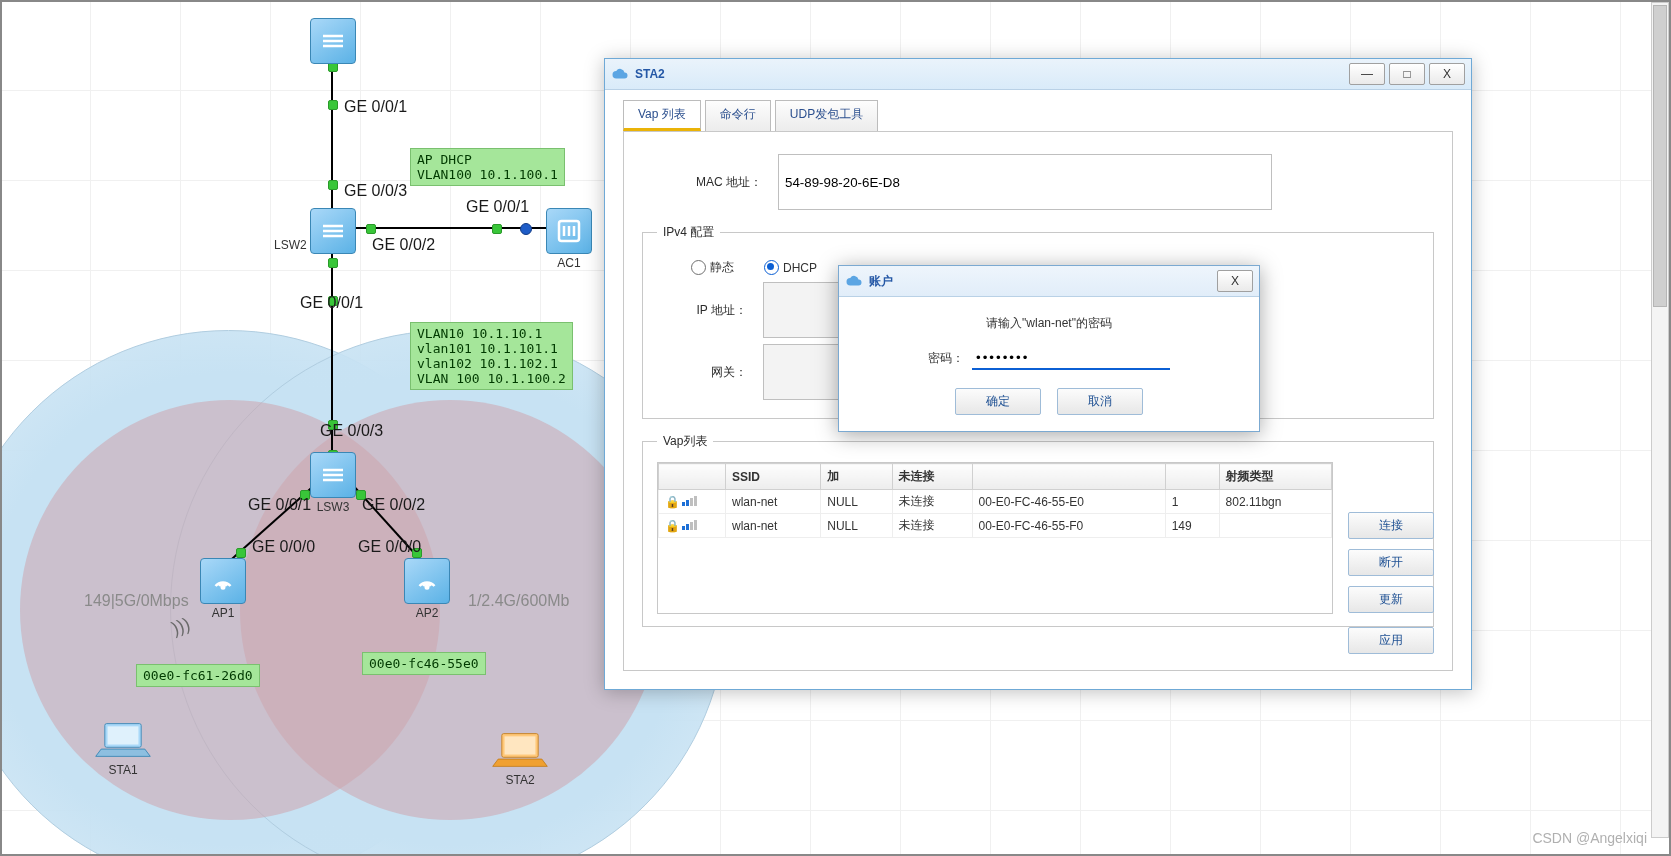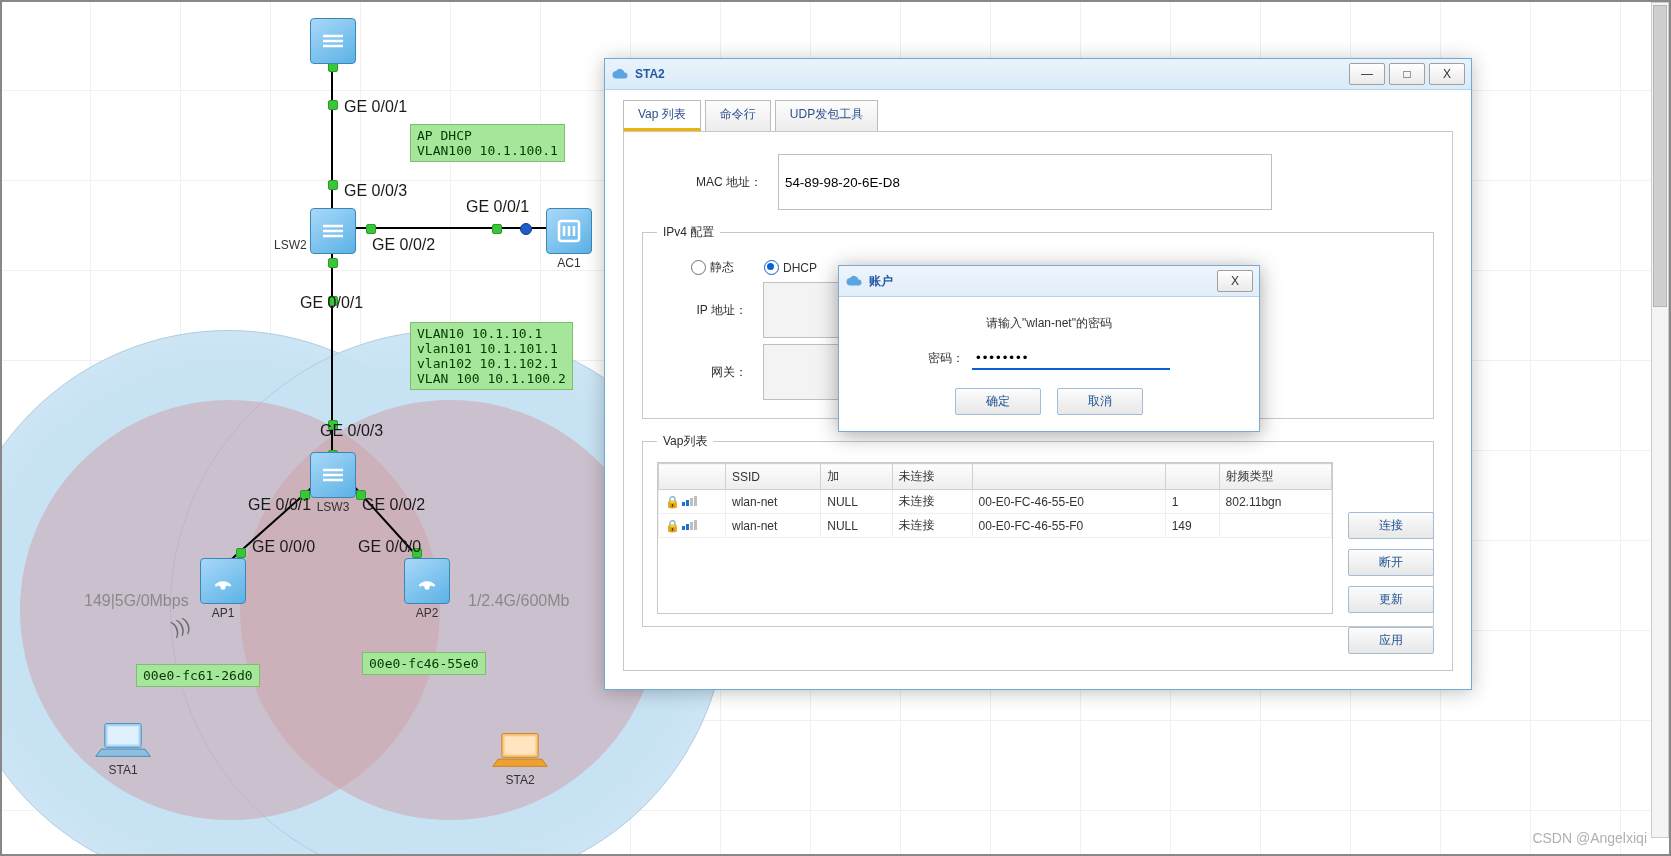--- a/index.html
+++ b/index.html
@@ -42,21 +42,21 @@
   .formrow .lbl{width:120px;text-align:right;margin-right:16px;color:#2b2b2b}
   .txt{flex:1;max-width:480px;height:22px;border:1px solid #bfbfbf;padding:16px 6px;background:#fff}
   fieldset{border:1px solid #c8c8c8;margin:14px 0;padding:12px 14px}
   legend{padding:0 6px;color:#2b2b2b}
   .radio{display:inline-flex;align-items:center;margin-right:30px}
   .radio .dot{width:13px;height:13px;border:1px solid #707070;border-radius:50%;margin-right:4px;position:relative}
   .radio.sel .dot{border-color:#0b5fd4}
   .radio.sel .dot::after{content:"";position:absolute;left:2px;top:2px;width:7px;height:7px;background:#0b5fd4;border-radius:50%}
   .tablearea{border:1px solid #c8c8c8;height:150px;overflow:hidden}
   table.vap{width:100%;border-collapse:collapse}
-  table.vap th{background:linear-gradient(#fdfdfd,#ededed);border:1px solid #d0d0d0;padding:4px 6px;text-align:left;font-weight:normal;color:#333}
+  table.vap th{background:linear-gradient(#fdfdfd,#ededed);border:1px solid #d0d0d0;padding:4px 6px;text-align:left;font-weight:bold;color:#333}
   table.vap td{border:1px solid #eee;padding:3px 6px}
   .sidebtns{position:absolute;right:18px;top:380px;display:flex;flex-direction:column;gap:10px}
   .btn{min-width:56px;padding:4px 14px;background:linear-gradient(#fcfcfc,#e7e7e7);border:1px solid #9fbcd8;border-radius:2px;color:#1d4f92;text-align:center;cursor:pointer}
   .lock{color:#d23b3b;font-size:12px;margin-right:2px}
   .sig{display:inline-flex;align-items:flex-end;gap:1px;margin-right:4px}
   .sig span{width:3px;background:#1d6fd6;display:inline-block}
   .sig span:nth-child(1){height:4px}
   .sig span:nth-child(2){height:6px}
   .sig span:nth-child(3){height:8px;background:#bfbfbf}
   .sig span:nth-child(4){height:10px;background:#bfbfbf}
@@ -190,21 +190,21 @@
   <div class="plabel" style="left:344px;top:182px">GE 0/0/3</div>
   <div class="plabel" style="left:372px;top:236px">GE 0/0/2</div>
   <div class="plabel" style="left:466px;top:198px">GE 0/0/1</div>
   <div class="plabel" style="left:300px;top:294px">GE 0/0/1</div>
   <div class="plabel" style="left:320px;top:422px">GE 0/0/3</div>
   <div class="plabel" style="left:248px;top:496px">GE 0/0/1</div>
   <div class="plabel" style="left:362px;top:496px">GE 0/0/2</div>
   <div class="plabel" style="left:252px;top:538px">GE 0/0/0</div>
   <div class="plabel" style="left:358px;top:538px">GE 0/0/0</div>
 
-  <div class="glabel" style="left:410px;top:124px">AP DHCP
+  <div class="glabel" style="left:410px;top:148px">AP DHCP
 VLAN100 10.1.100.1</div>
   <div class="glabel" style="left:410px;top:322px">VLAN10 10.1.10.1
 vlan101 10.1.101.1
 vlan102 10.1.102.1
 VLAN 100 10.1.100.2</div>
   <div class="glabel" style="left:136px;top:664px">00e0-fc61-26d0</div>
   <div class="glabel" style="left:362px;top:652px">00e0-fc46-55e0</div>
 
   <div class="wlabel" style="left:84px;top:592px">149|5G/0Mbps</div>
   <div class="wlabel" style="left:468px;top:592px">1/2.4G/600Mb</div>

